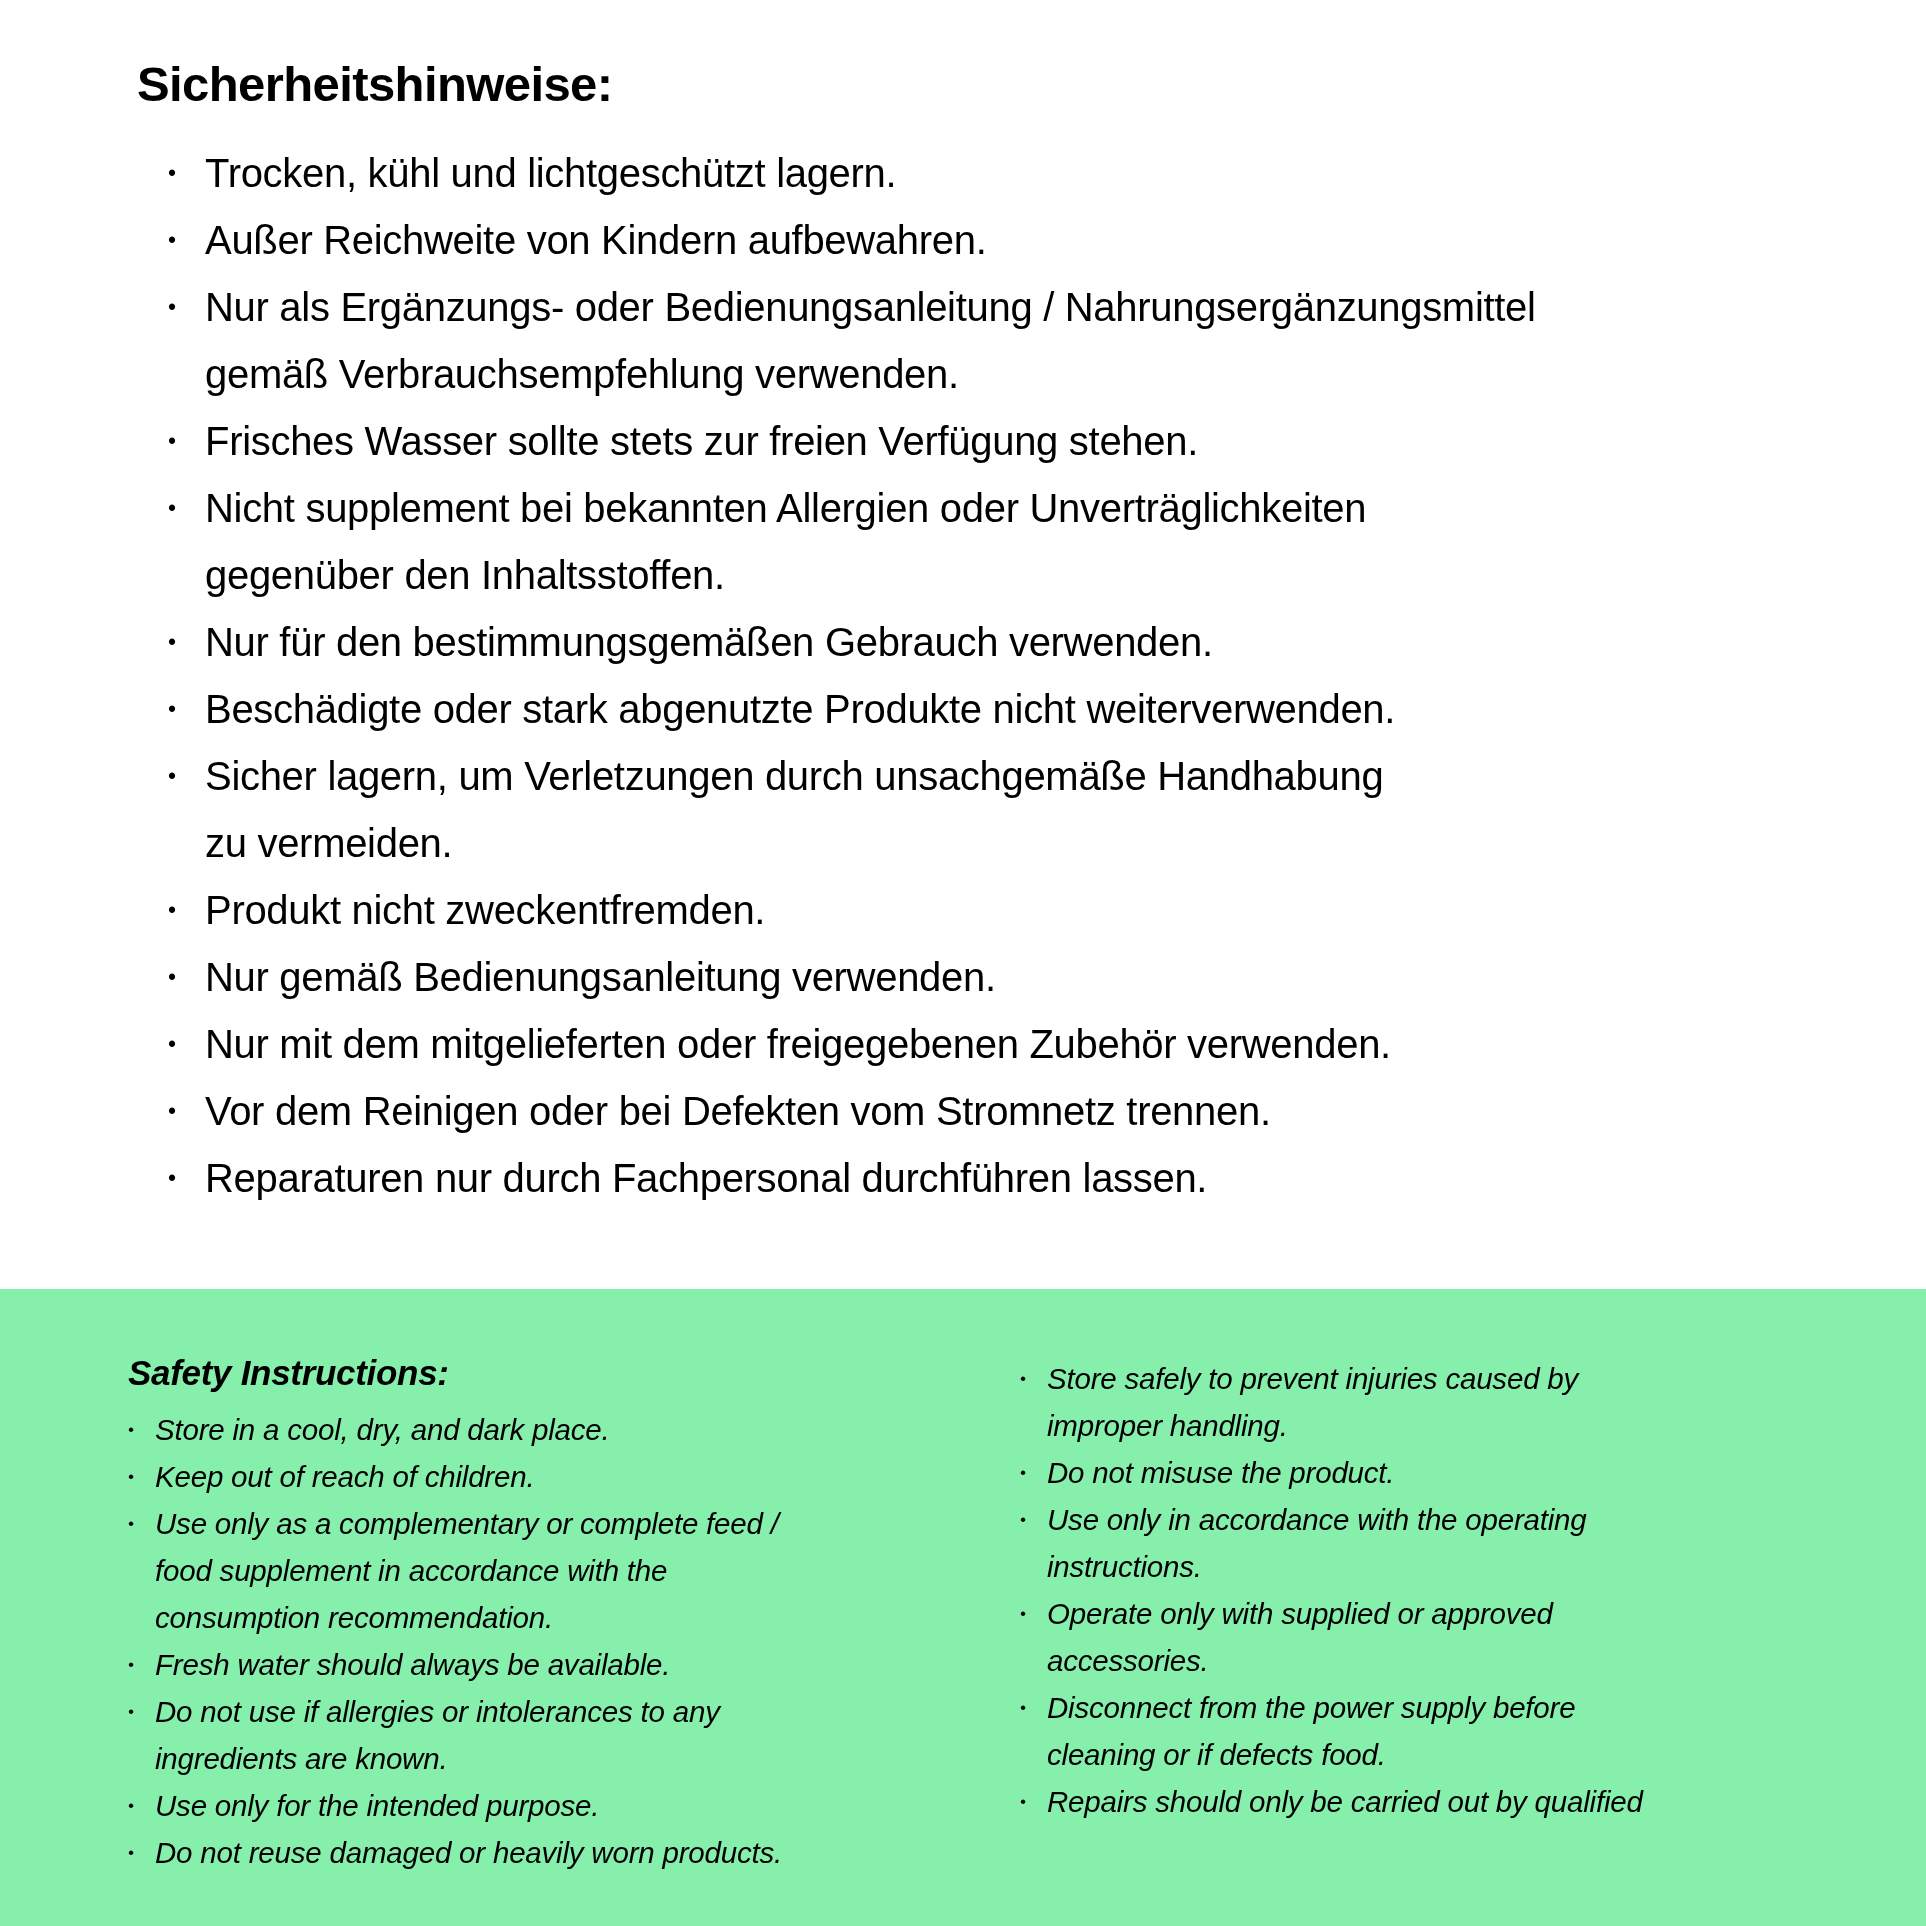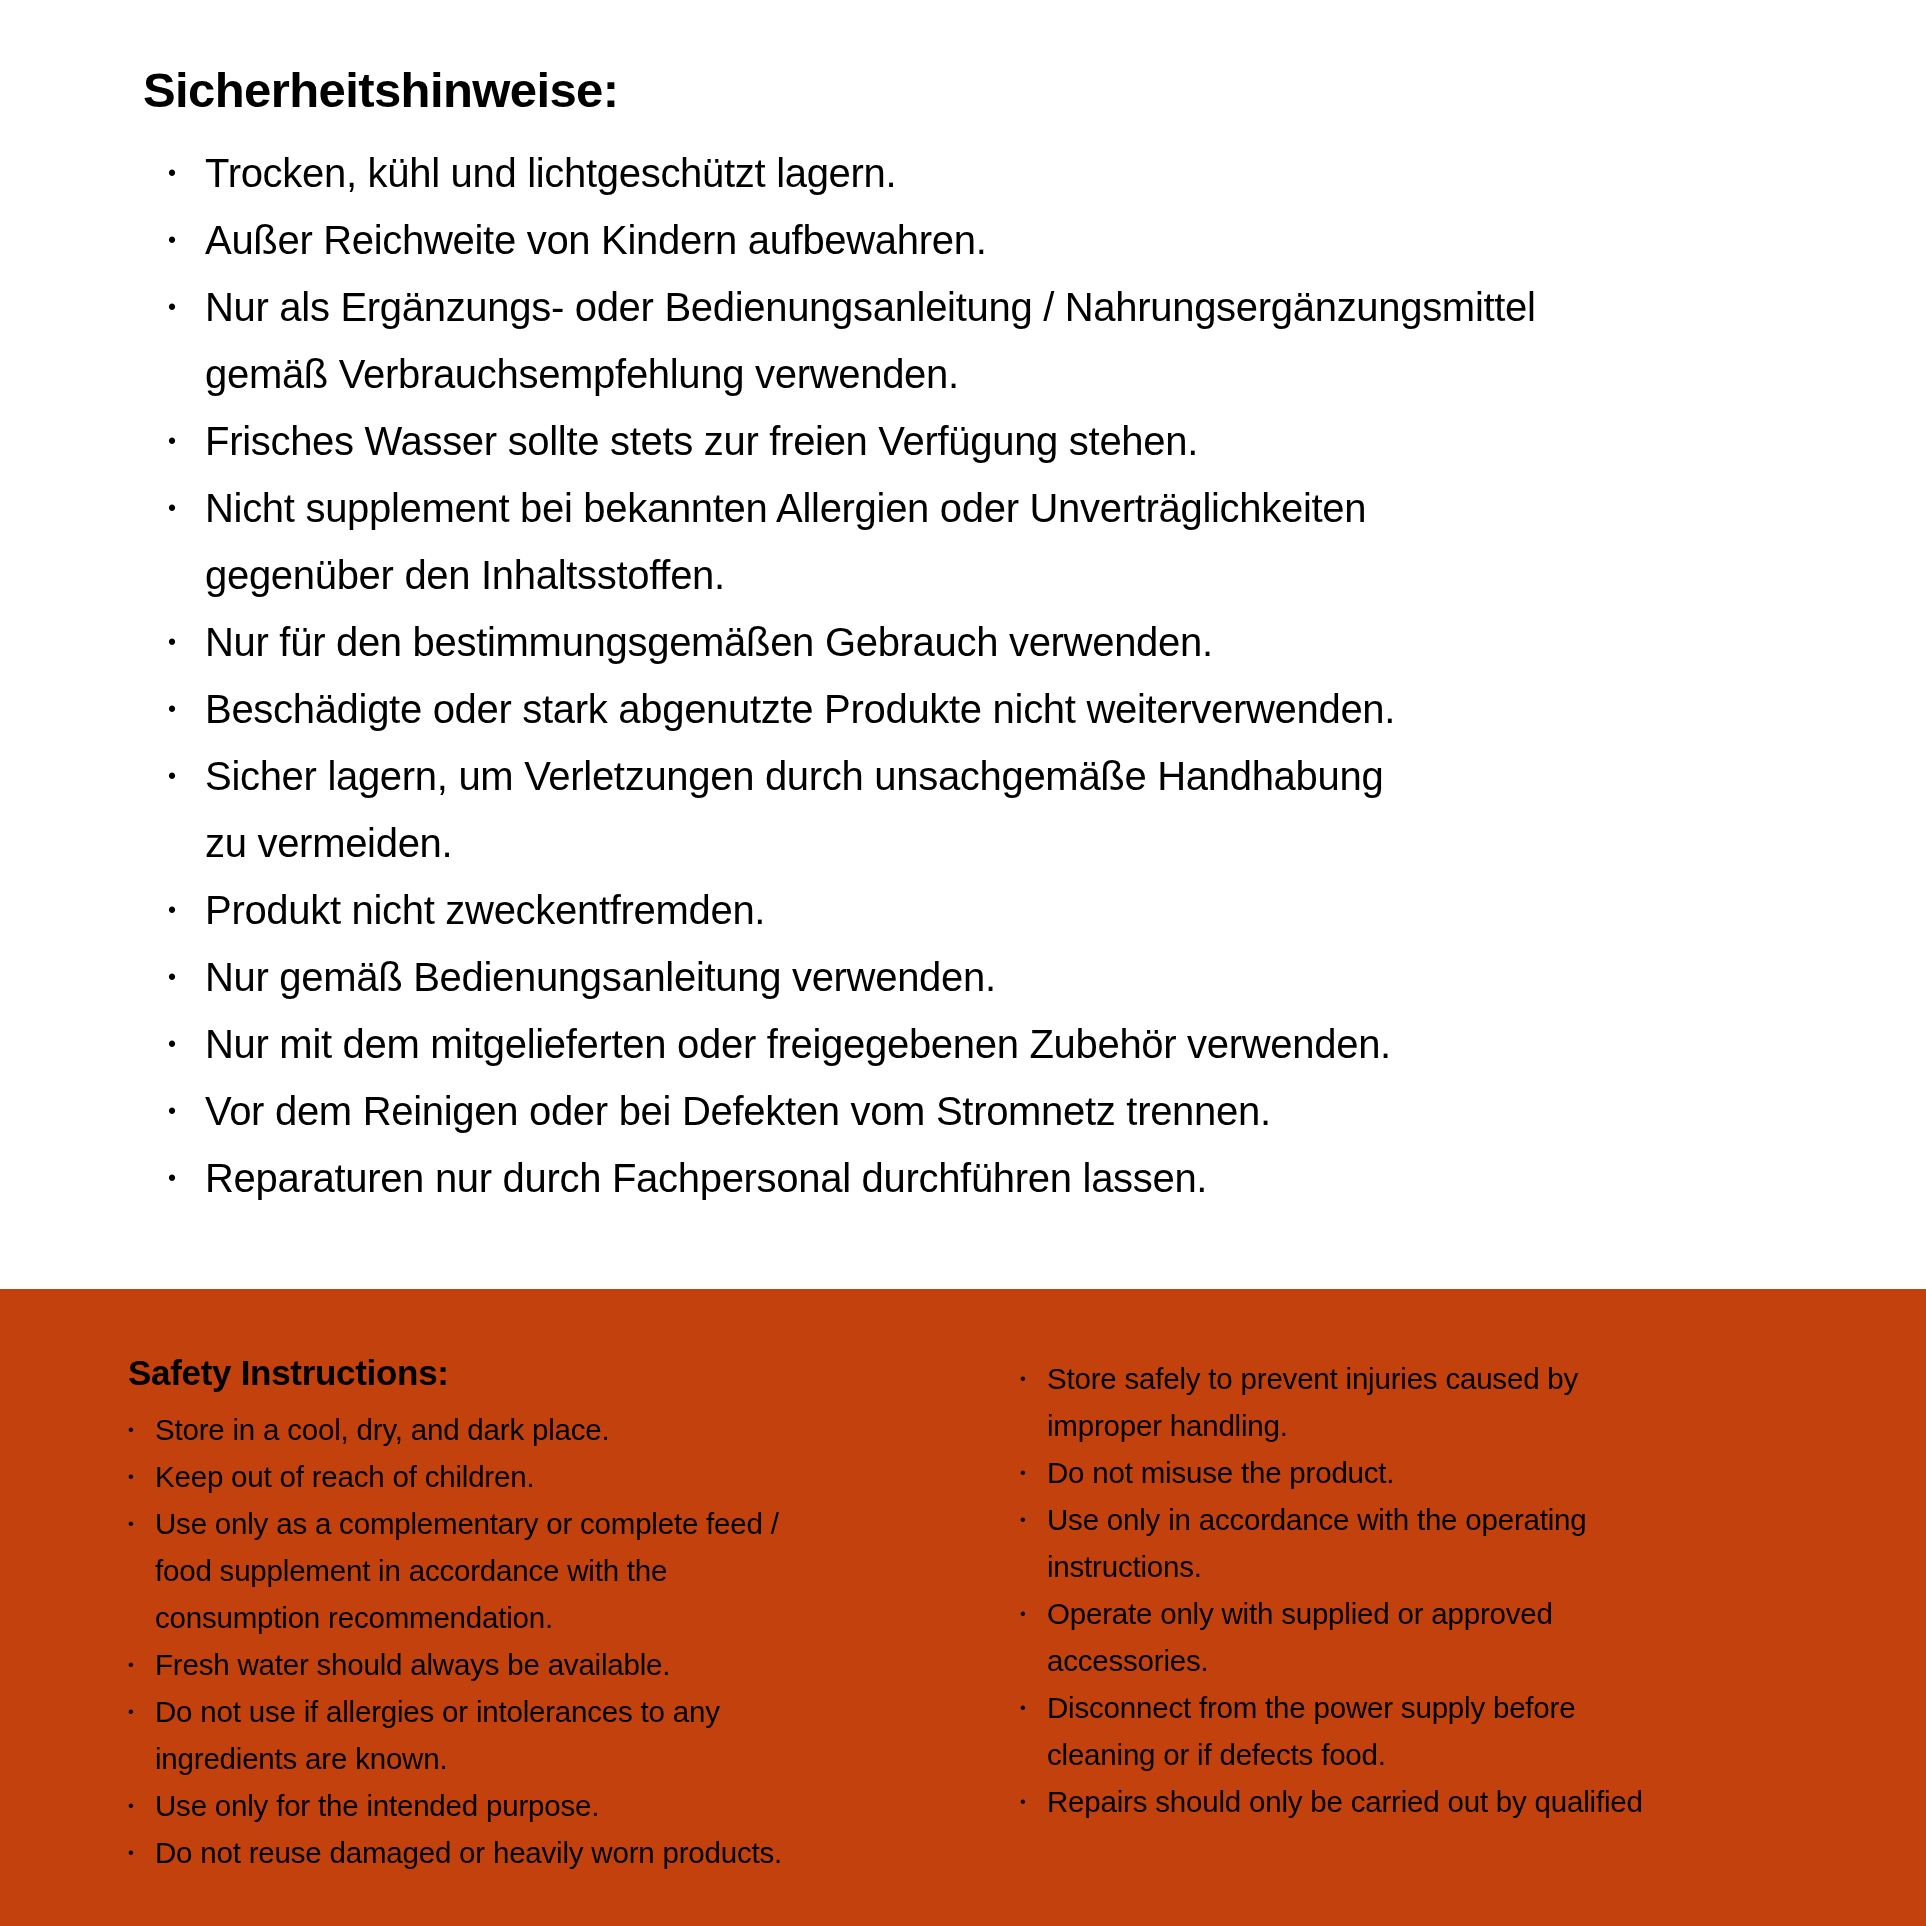--- a/index.html
+++ b/index.html
@@ -15,21 +15,21 @@
   }
 
   
   .de-section {
     position: absolute;
     top: 0; left: 0; right: 0;
     height: 1289px;
     background: #ffffff;
   }
   .de-title {
-    margin: 6px;
+    margin: 0;
     position: absolute;
     top: 56px;
     left: 137px;
     font-size: 49px;
     font-weight: 700;
     letter-spacing: -0.6px;
     color: #000000;
   }
   .de-list {
     position: absolute;
@@ -51,21 +51,22 @@
     font-size: 23px;
     line-height: 67px;
   }
   .de-list .item-text { line-height: 67px; }
 
   
   .en-section {
     position: absolute;
     top: 1289px;
     left: 0; right: 0; bottom: 0;
-    background: #c2410c;
+    background: #86efac;
+    font-style: italic;
   }
   .en-col-left {
     position: absolute;
     top: 64px;
     left: 128px;
     width: 867px;
   }
   .en-col-right {
     position: absolute;
     top: 66px;

